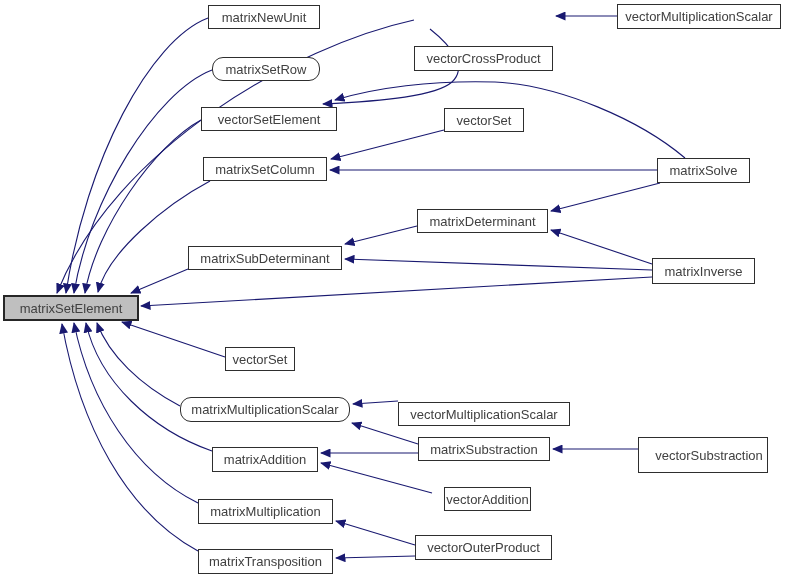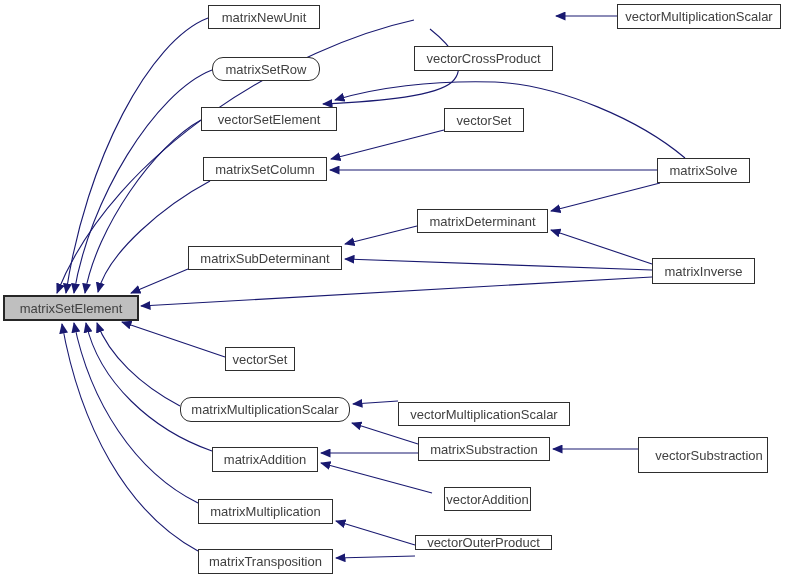--- a/index.html
+++ b/index.html
@@ -80,19 +80,19 @@
   <div class="node" style="left:180px; top:397px; width:170px; height:25px;border-radius:11px;">matrixMultiplicationScalar</div>
   <div class="node" style="left:212px; top:447px; width:106px; height:25px;">matrixAddition</div>
   <div class="node" style="left:198px; top:499px; width:135px; height:25px;">matrixMultiplication</div>
   <div class="node" style="left:198px; top:549px; width:135px; height:25px;">matrixTransposition</div>
   <div class="node" style="left:414px; top:4px;   width:139px; height:25px;margin-top:42px;">vectorCrossProduct</div>
   <div class="node" style="left:444px; top:108px; width:80px;  height:24px;">vectorSet</div>
   <div class="node" style="left:417px; top:209px; width:131px; height:24px;">matrixDeterminant</div>
   <div class="node" style="left:398px; top:402px; width:172px; height:24px;">vectorMultiplicationScalar</div>
   <div class="node" style="left:418px; top:437px; width:132px; height:24px;">matrixSubstraction</div>
   <div class="node" style="left:432px; top:487px; width:87px; height:24px;margin-left:12px;">vectorAddition</div>
-  <div class="node" style="left:415px; top:535px; width:137px; height:15px;text-align:right;">vectorOuterProduct</div>
+  <div class="node" style="left:415px; top:535px; width:137px; height:25px;text-align:right;">vectorOuterProduct</div>
   <div class="node" style="left:617px; top:4px;   width:164px; height:25px;">vectorMultiplicationScalar</div>
   <div class="node" style="left:657px; top:158px; width:93px;  height:25px;">matrixSolve</div>
   <div class="node" style="left:652px; top:258px; width:103px; height:26px;">matrixInverse</div>
   <div class="node" style="left:638px; top:437px; width:130px; height:36px;padding-left:12px;">vectorSubstraction</div>
 
 </div>
 
 </body></html>

